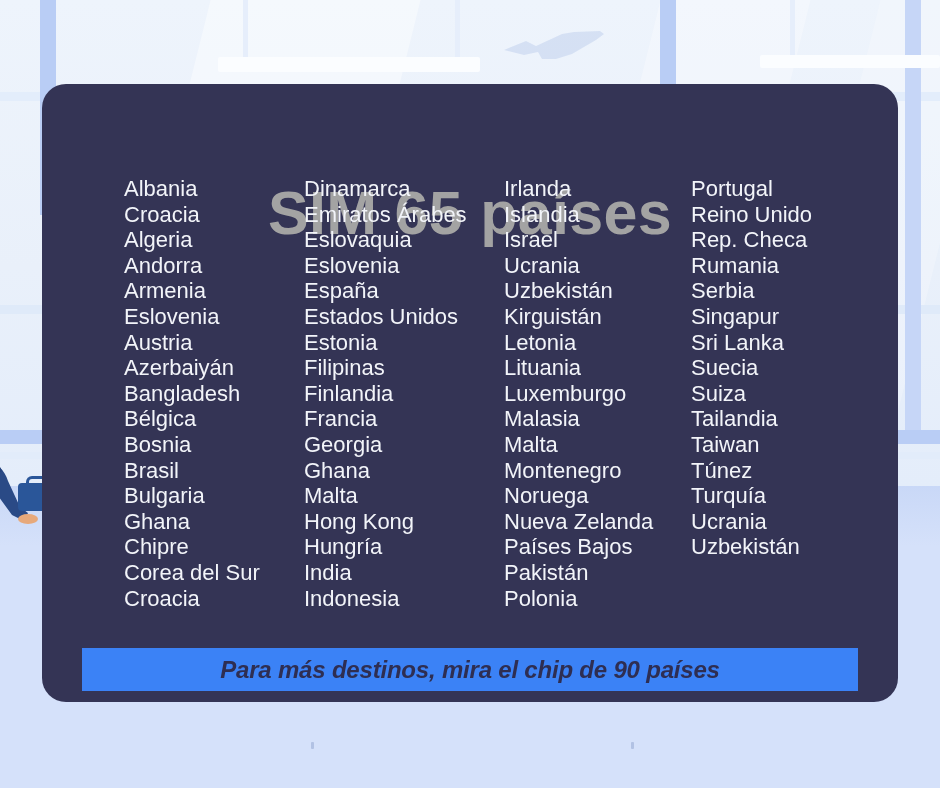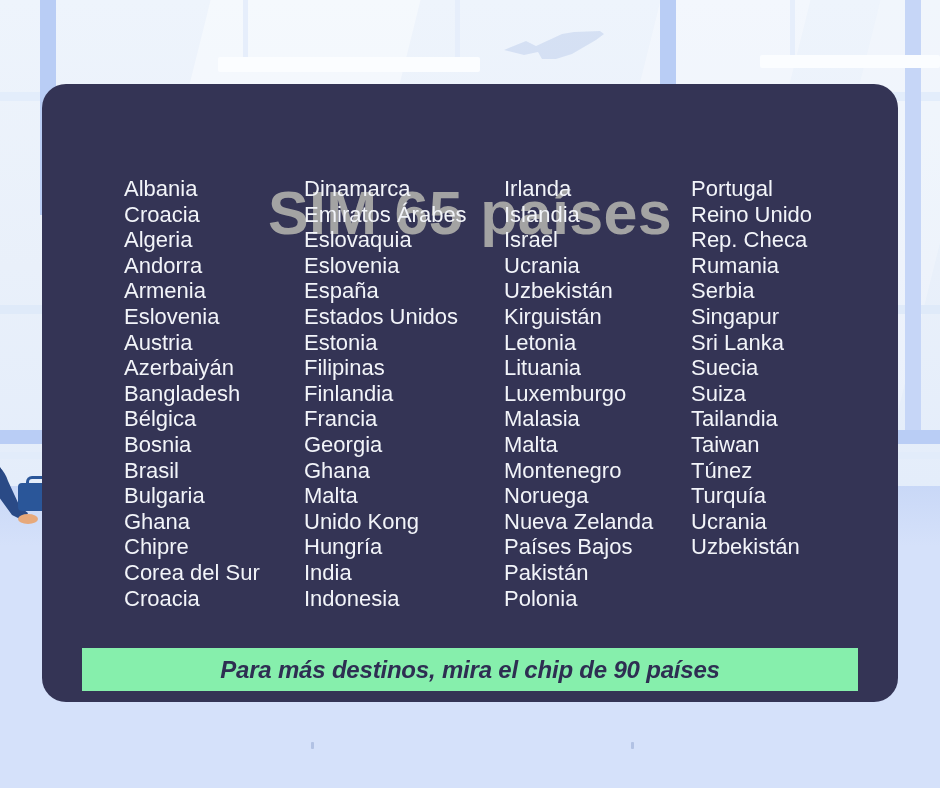--- a/index.html
+++ b/index.html
@@ -109,21 +109,21 @@
     font-size:22px;
     line-height:25.6px;
     color:#f2f4f9;
     white-space:nowrap;
   }
 
   
   #banner {
     position:absolute; left:40px; top:564px;
     width:776px; height:43px;
-    background:#86efac;
+    background:#3b82f6;
     display:flex; align-items:center; justify-content:center;
   }
   #banner-text {
     font-size:24px; font-weight:bold; font-style:italic;
     color:#2e2e52;
     letter-spacing:-.2px;
     white-space:nowrap;
   }
 </style>
 </head>
@@ -206,21 +206,21 @@
       <span class="country">Eslovenia</span>
       <span class="country">España</span>
       <span class="country">Estados Unidos</span>
       <span class="country">Estonia</span>
       <span class="country">Filipinas</span>
       <span class="country">Finlandia</span>
       <span class="country">Francia</span>
       <span class="country">Georgia</span>
       <span class="country">Ghana</span>
       <span class="country">Malta</span>
-      <span class="country">Unido Kong</span>
+      <span class="country">Hong Kong</span>
       <span class="country">Hungría</span>
       <span class="country">India</span>
       <span class="country">Indonesia</span>
     </div>
 
     <div class="col c3">
       <span class="country">Irlanda</span>
       <span class="country">Islandia</span>
       <span class="country">Israel</span>
       <span class="country">Ucrania</span>

